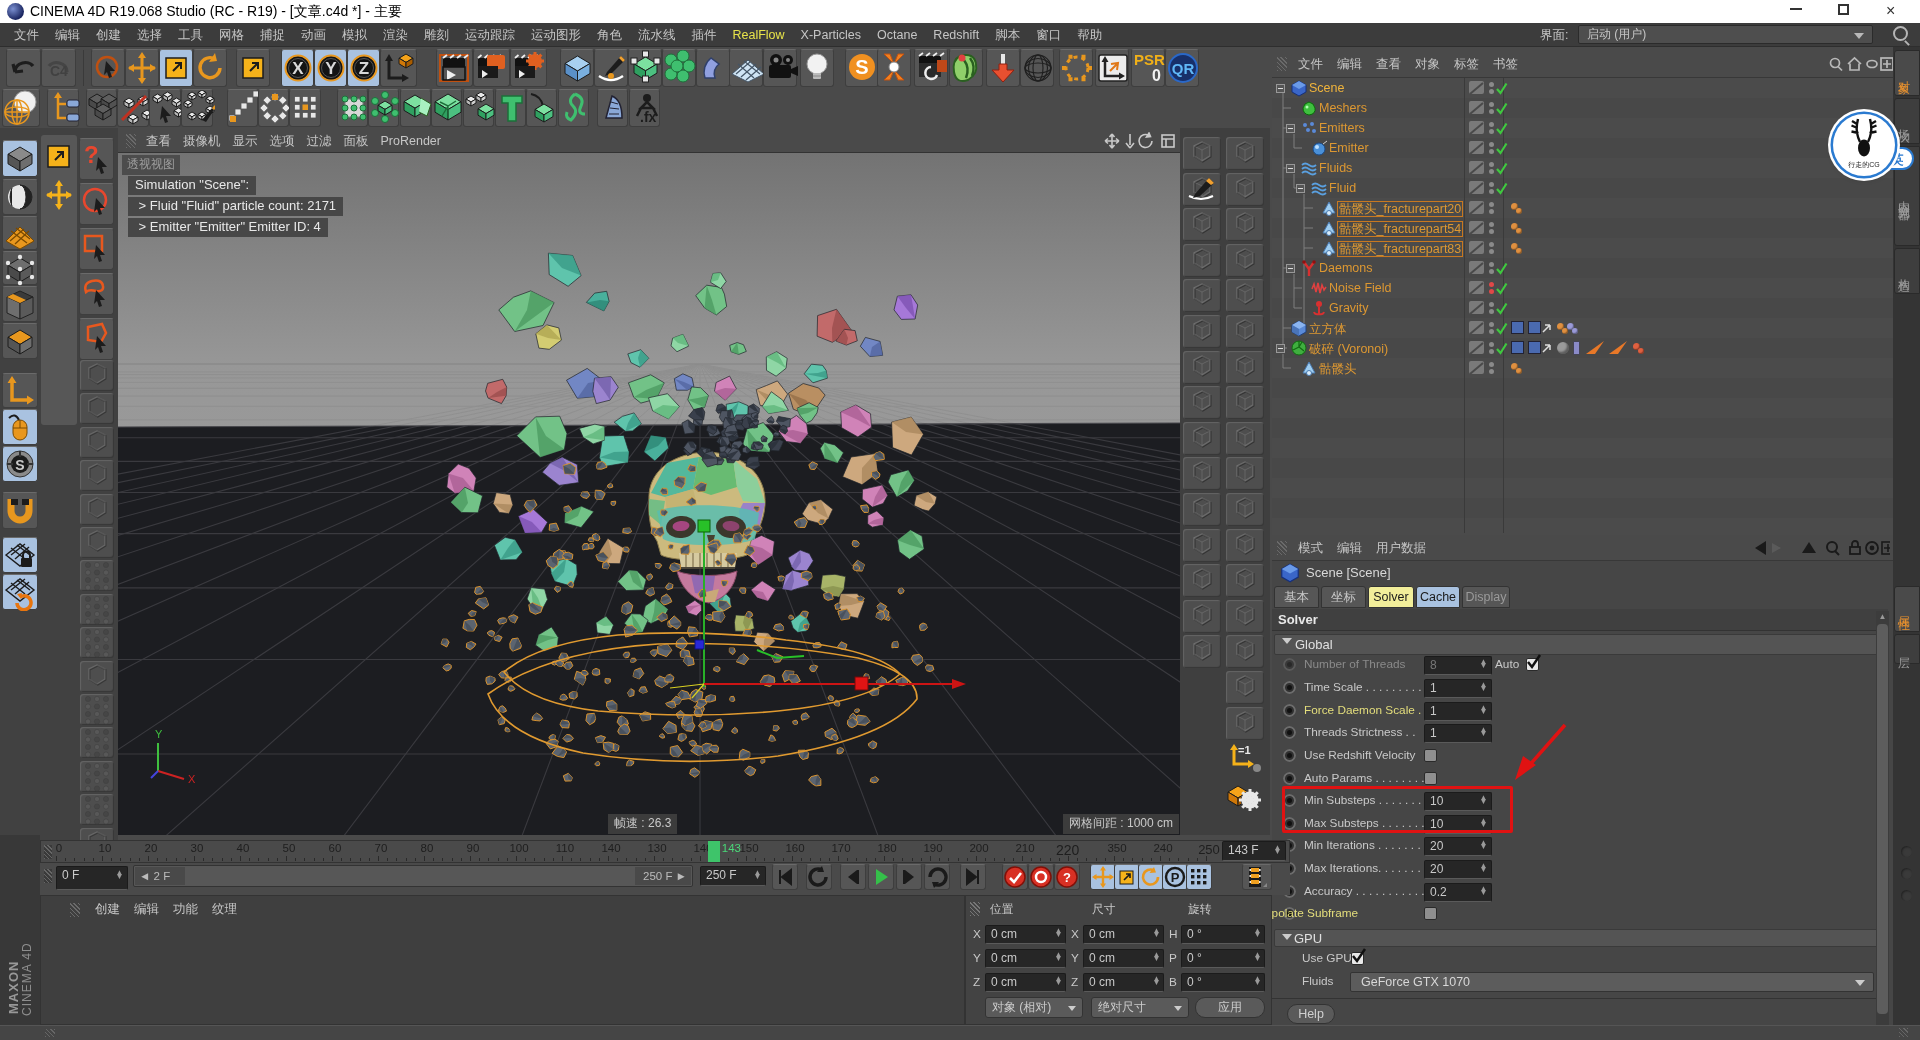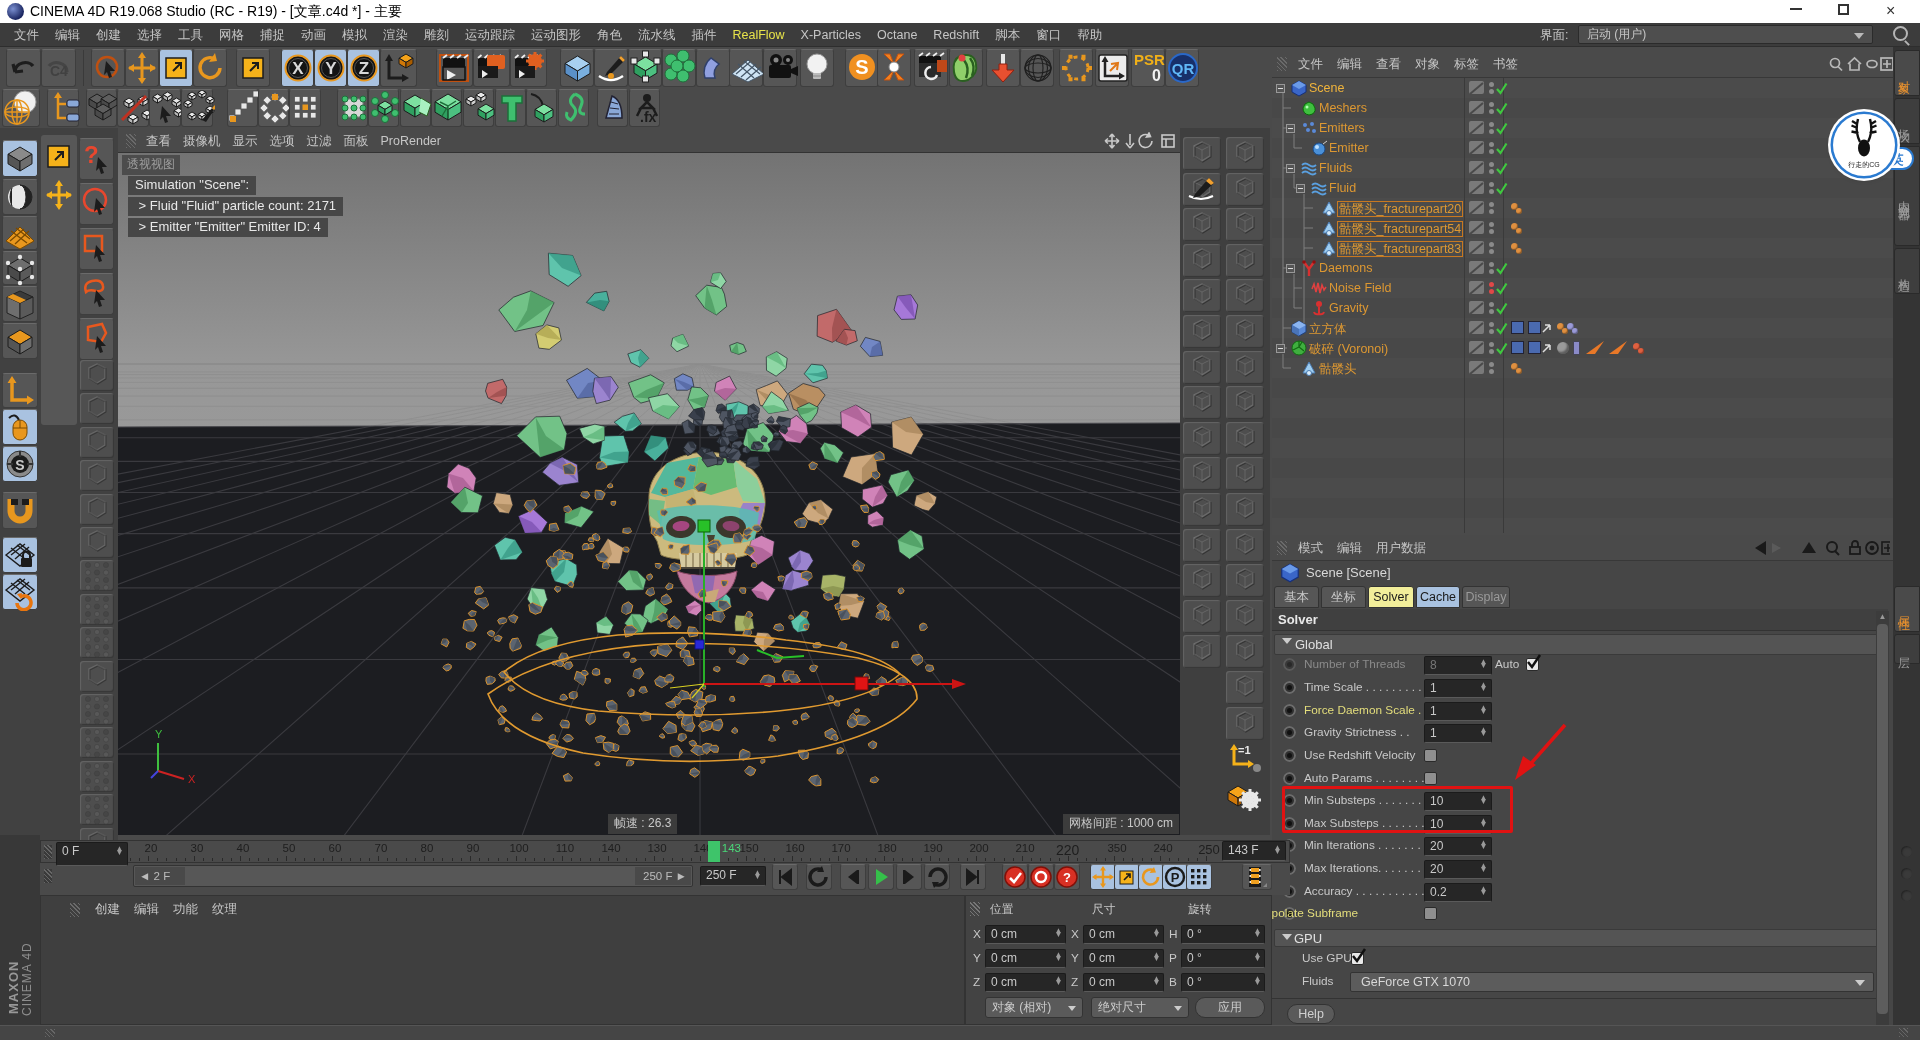--- a/index.html
+++ b/index.html
@@ -2444,21 +2444,21 @@
       <div class="radio" style="left:1283px;top:658px;opacity:.55"></div>
       <div class="lbl " style="left:1304px;top:657px;color:#8a8a8a">Number of Threads</div>
       <div class="fld" style="left:1424px;top:656px;width:68px;height:19px;color:#777">8<span class="spin" style="right:3px;top:3px">▲<br>▼</span></div>
       <div class="radio" style="left:1283px;top:681px;"></div>
       <div class="lbl " style="left:1304px;top:680px;">Time Scale . . . . . . . . . .</div>
       <div class="fld" style="left:1424px;top:679px;width:68px;height:19px;">1<span class="spin" style="right:3px;top:3px">▲<br>▼</span></div>
       <div class="radio" style="left:1283px;top:704px;"></div>
       <div class="lbl ylbl" style="left:1304px;top:703px;">Force Daemon Scale .</div>
       <div class="fld" style="left:1424px;top:702px;width:68px;height:19px;">1<span class="spin" style="right:3px;top:3px">▲<br>▼</span></div>
       <div class="radio" style="left:1283px;top:726px;"></div>
-      <div class="lbl " style="left:1304px;top:725px;">Gravity Strictness . .</div>
+      <div class="lbl " style="left:1304px;top:725px;">Threads Strictness . .</div>
       <div class="fld" style="left:1424px;top:724px;width:68px;height:19px;">1<span class="spin" style="right:3px;top:3px">▲<br>▼</span></div>
       <div class="radio" style="left:1283px;top:749px;"></div>
       <div class="lbl " style="left:1304px;top:748px;">Use Redshift Velocity</div>
       <div class="chk" style="left:1424px;top:749px"></div>
       <div class="radio" style="left:1283px;top:772px;"></div>
       <div class="lbl " style="left:1304px;top:771px;">Auto Params . . . . . . . .</div>
       <div class="chk" style="left:1424px;top:772px"></div>
       <div class="radio" style="left:1283px;top:794px;"></div>
       <div class="lbl " style="left:1304px;top:793px;">Min Substeps . . . . . . .</div>
       <div class="fld" style="left:1424px;top:792px;width:68px;height:19px;">10<span class="spin" style="right:3px;top:3px">▲<br>▼</span></div>
@@ -2684,21 +2684,21 @@
       <div class="abs" style="left:1187.6px;top:858px;width:1px;height:3px;background:#2a2a2a"></div>
       <div class="abs" style="left:1196.8px;top:858px;width:1px;height:3px;background:#2a2a2a"></div>
       <div class="abs" style="left:1206px;top:856px;width:1px;height:5px;background:#2a2a2a"></div>
       <div class="abs" style="left:707.8px;top:841px;width:12px;height:21px;background:#3ec46a"></div>
       <div class="abs" style="left:721.8px;top:842px;color:#4ad878;font-size:11.5px">143</div>
       <div class="fld" style="left:1222px;top:841px;width:64px;height:20px">143 F<span class="spin" style="right:3px;top:4px">▲<br>▼</span></div>
     </div>
 <div class="abs" style="left:40px;top:863px;width:1250px;height:32px;background:#4a4a4a"></div>
 <div id="transport">
       <div class="abs" style="left:44px;top:869px;width:8px;height:14px;background:repeating-linear-gradient(45deg,#666 0 1px,#3a3a3a 1px 3px)"></div>
-      <div class="fld" style="left:56px;top:842px;width:72px;height:24px">0 F<span class="spin" style="right:3px;top:4px">▲<br>▼</span></div>
+      <div class="fld" style="left:56px;top:866px;width:72px;height:24px">0 F<span class="spin" style="right:3px;top:4px">▲<br>▼</span></div>
       <div class="abs" style="left:133px;top:865px;width:560px;height:22px;background:#575757;border:1px solid #333;border-radius:2px">
 <div class="abs" style="left:1px;top:1px;width:50px;height:18px;background:#494949;color:#bbb;font-size:11.5px;line-height:18px"><span style="margin-left:4px">◄ 2 F</span></div>
 <div class="abs" style="right:1px;top:1px;width:56px;height:18px;background:#494949;color:#bbb;font-size:11.5px;line-height:18px;text-align:right"><span style="margin-right:4px">250 F ►</span></div>
       </div>
       <div class="fld" style="left:700px;top:866px;width:66px;height:20px">250 F<span class="spin" style="right:3px;top:4px">▲<br>▼</span></div>
       <div class="cell" style="left:772px;top:864px;width:26px;height:26px;"><svg width="24" height="24" viewBox="0 0 24 24">
           <path d="M7 5 v14 M18 5 L9 12 l9 7z" fill="#1a1a1a" stroke="#1a1a1a" stroke-width="2"></path>
         </svg></div>
       <div class="cell" style="left:806px;top:864px;width:26px;height:26px;"><svg width="24" height="24" viewBox="0 0 24 24">
           <path d="M19 12 a8 8 0 1 1 -4 -7" fill="none" stroke="#1a1a1a" stroke-width="3.4"></path>

